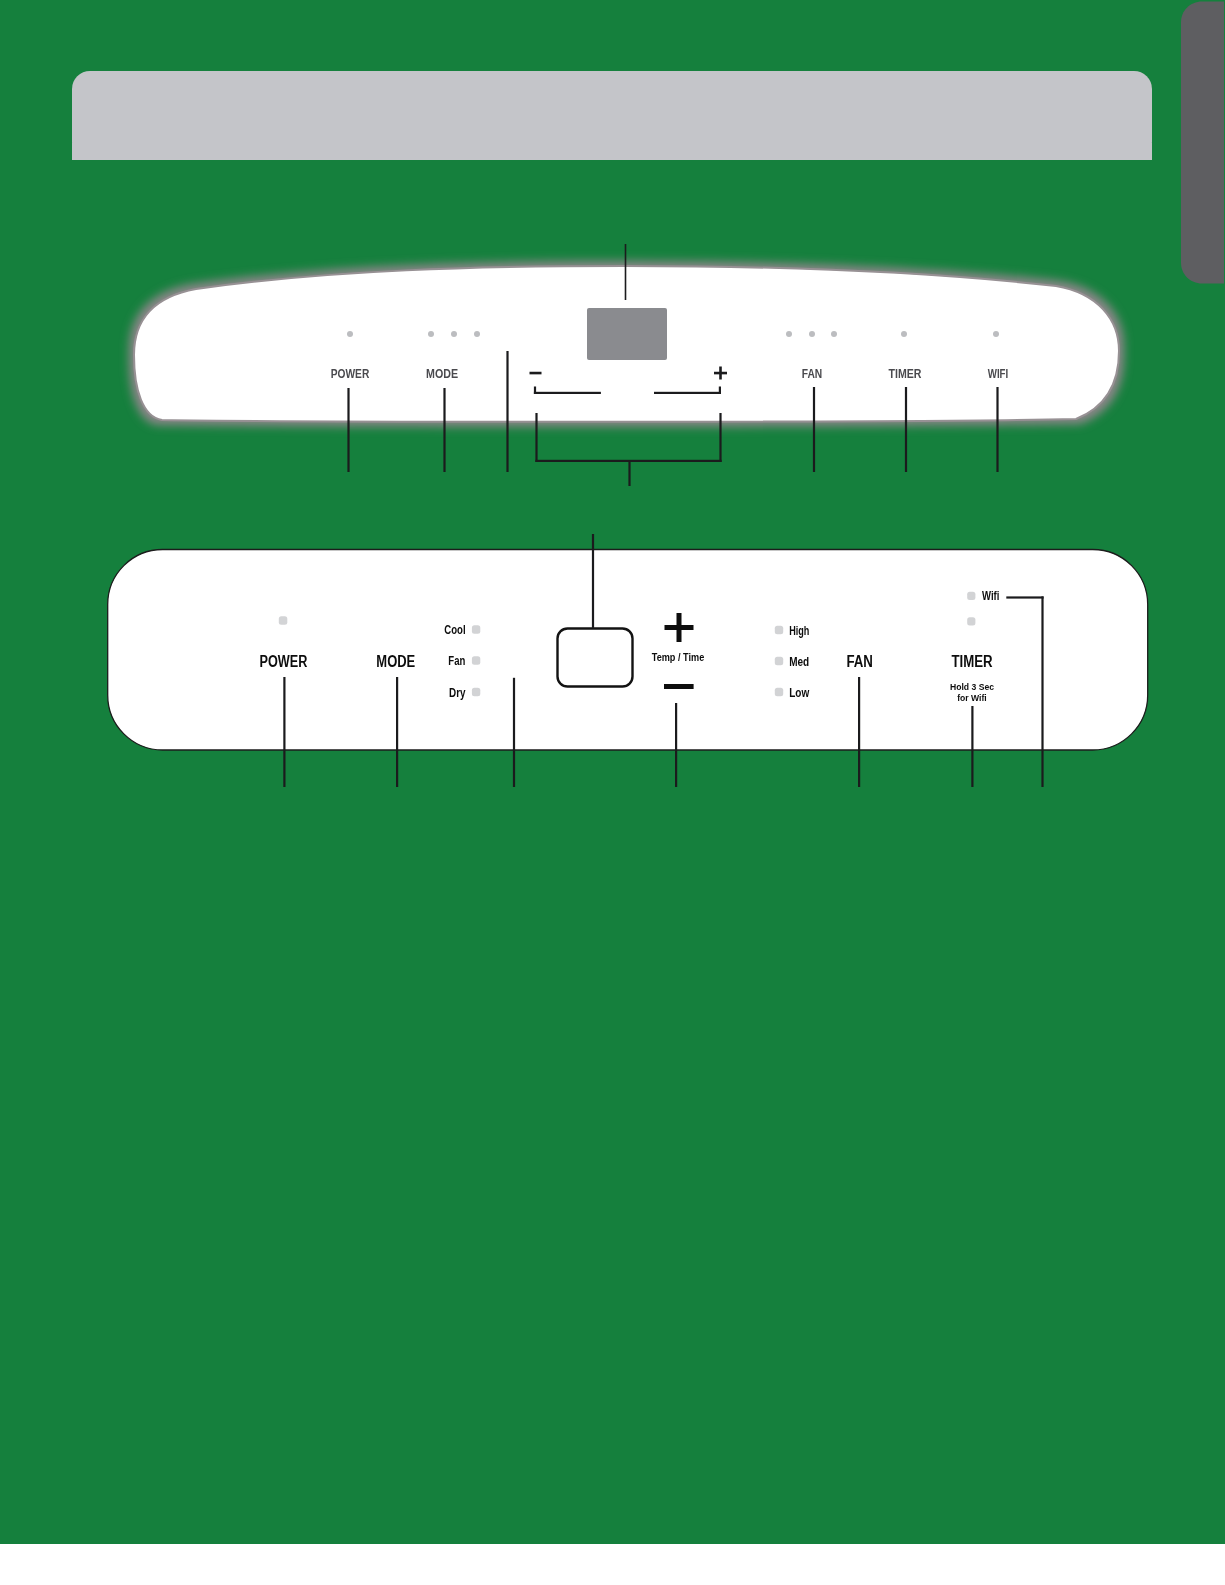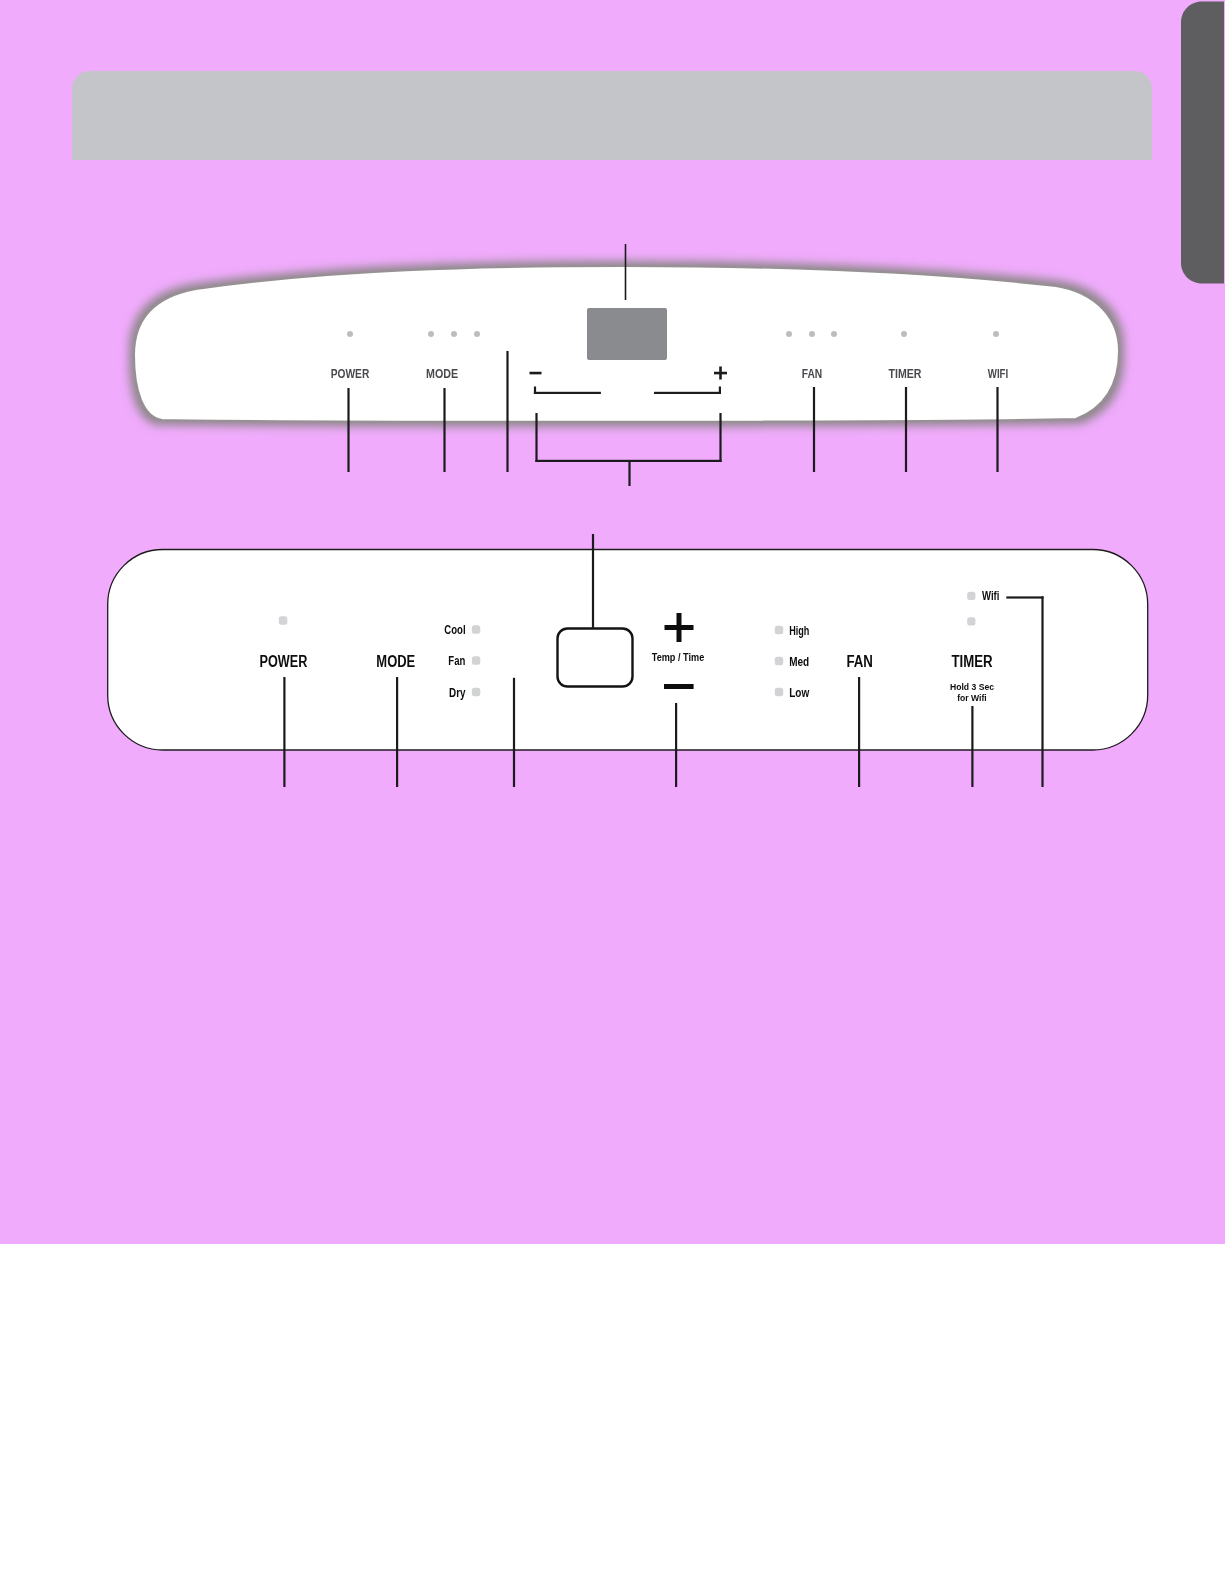--- a/index.html
+++ b/index.html
@@ -1,16 +1,16 @@
 <!DOCTYPE html>
 <html><head>
 <meta charset="utf-8">
 <style>
 html,body{margin:0;padding:0;background:#ffffff;}
-#page{position:relative;width:1225px;height:1244px;background:#f0abfc;overflow:hidden;}
+#page{position:relative;width:1225px;height:1544px;background:#15803d;overflow:hidden;}
 text{font-family:"Liberation Sans",sans-serif;}
 </style>
 </head>
 <body>
 <div id="page">
 <svg width="1225" height="1585" viewBox="0 0 1225 1585">
 <defs>
 <filter id="halo" x="-10%" y="-30%" width="120%" height="160%">
 <feMorphology operator="dilate" radius="5"></feMorphology>
 <feGaussianBlur stdDeviation="5"></feGaussianBlur>

